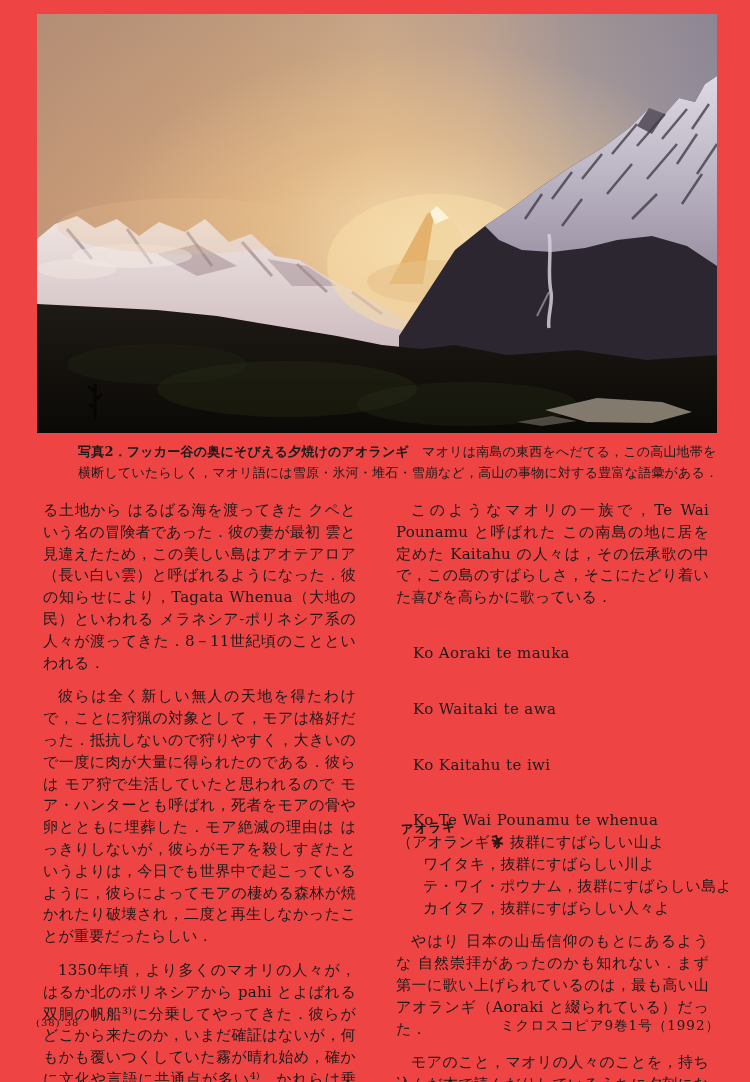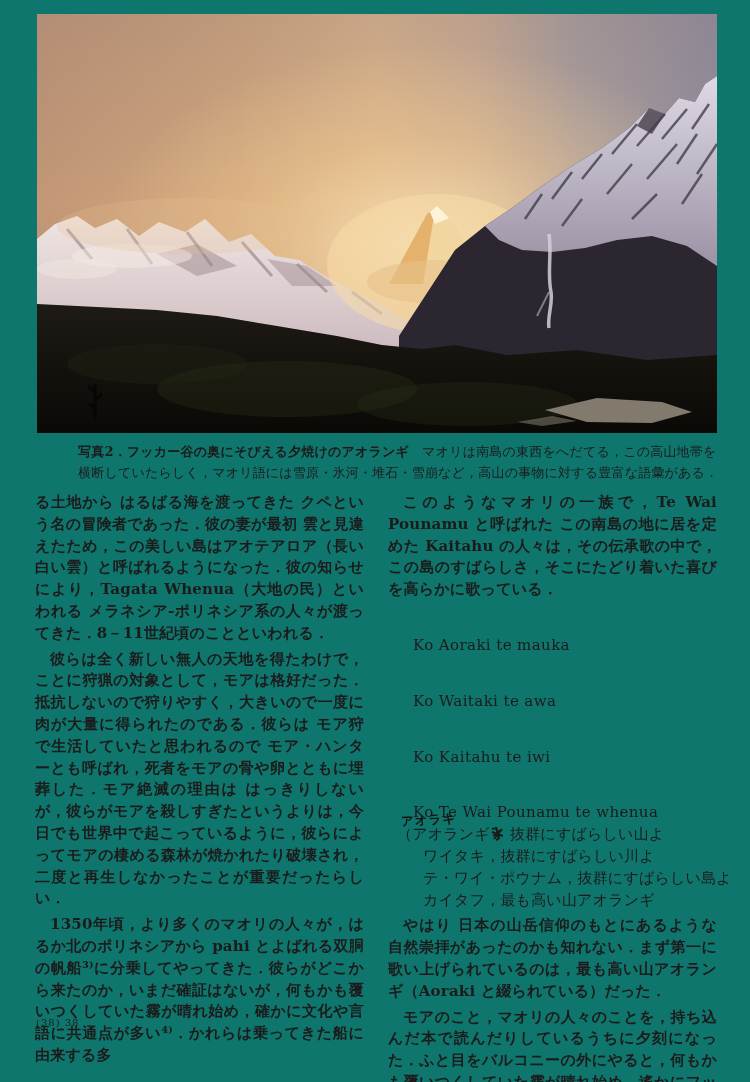--- a/index.html
+++ b/index.html
@@ -1,17 +1,17 @@
 <!DOCTYPE html>
 <html><head>
 <meta charset="utf-8">
 <style>
   html,body{margin:0;padding:0;background:#e9e9e7;}
   .page{
-    position:relative;width:750px;height:1082px;background:#0f766e;
+    position:relative;width:750px;height:1082px;background:#ef4444;
     font-family:"DejaVu Serif","Liberation Serif",serif;color:#1b1b1b;
     overflow:hidden;margin:0 auto;
   }
   .photo{
     position:absolute;left:37px;top:14px;width:680px;height:419px;
     margin:0;padding:0;background:#c9a27c;
   }
   .photo svg{display:block;width:680px;height:419px;}
   .caption{
     position:absolute;left:78px;top:441px;width:640px;
@@ -19,21 +19,21 @@
   }
   .cap-line{white-space:nowrap;}
   .cap-bold{font-weight:bold;}
   .col{
     position:absolute;top:488px;width:337px;
     font-size:15px;line-height:21.8px;text-align:justify;
     letter-spacing:0.2px;
   }
   .col-left{left:31px;}
   .col-right{left:384px;}
-  .col p{margin:4px;text-indent:1em;font-weight:bold;}
+  .col p{margin:12px;text-indent:1em;}
   .col p.noindent{text-indent:0;}
   .poem{margin:7px 0 0 29px;letter-spacing:0.4px;}
   .poem-line{white-space:nowrap;margin-top:34px;}
   .translation{margin:0;}
   .trans-line{white-space:nowrap;margin-left:39px;}
   .trans-line1{position:relative;margin-left:13px;}
   .annotation{
     position:absolute;left:4px;top:-15px;
     font-size:12.5px;letter-spacing:1px;font-weight:bold;
     transform:rotate(-3deg);color:#17150f;white-space:nowrap;
@@ -152,22 +152,23 @@
 
     <div class="translation">
       <div class="trans-line trans-line1">
         <span class="annotation">アオラキ</span>
         <span>（アオランギ</span><span class="scribble"><svg viewBox="0 0 15 15" width="15" height="15">
               <path d="M2,3 C9,0 4,8 12,4 M3,10 C8,6 12,12 6,14 M2,6 L13,10 M4,13 L12,3 M6,1 L9,13" stroke="#17150f" stroke-width="2" fill="none" opacity="0.9"></path>
             </svg></span><span> 抜群にすばらしい山よ</span>
       </div>
       <div class="trans-line">ワイタキ，抜群にすばらしい川よ</div>
       <div class="trans-line">テ・ワイ・ポウナム，抜群にすばらしい島よ</div>
-      <div class="trans-line">カイタフ，最も高い山アオランギ</div>
+      <div class="trans-line">カイタフ，抜群にすばらしい人々よ</div>
     </div>
 
     <p class="para-after-poem">やはり 日本の山岳信仰のもとにあるような 自然崇拝があったのかも知れない．まず第一に歌い上げられているのは，最も高い山アオランギ（Aoraki と綴られている）だった．</p>
     <p class="para-last">モアのこと，マオリの人々のことを，持ち込んだ本で読んだりしているうちに夕刻になった．ふと目をバルコニーの外にやると，何もかも覆いつくしていた霧が晴れ始め，遙かにフッカー谷が見えてきた．しばらくすると，すばらしい夕陽に赤</p>
   </div>
 
   <div class="footer-left">(38) 38</div>
+  <div class="footer-right">ミクロスコピア9巻1号（1992）</div>
 
 </div>
 
 </body></html>

